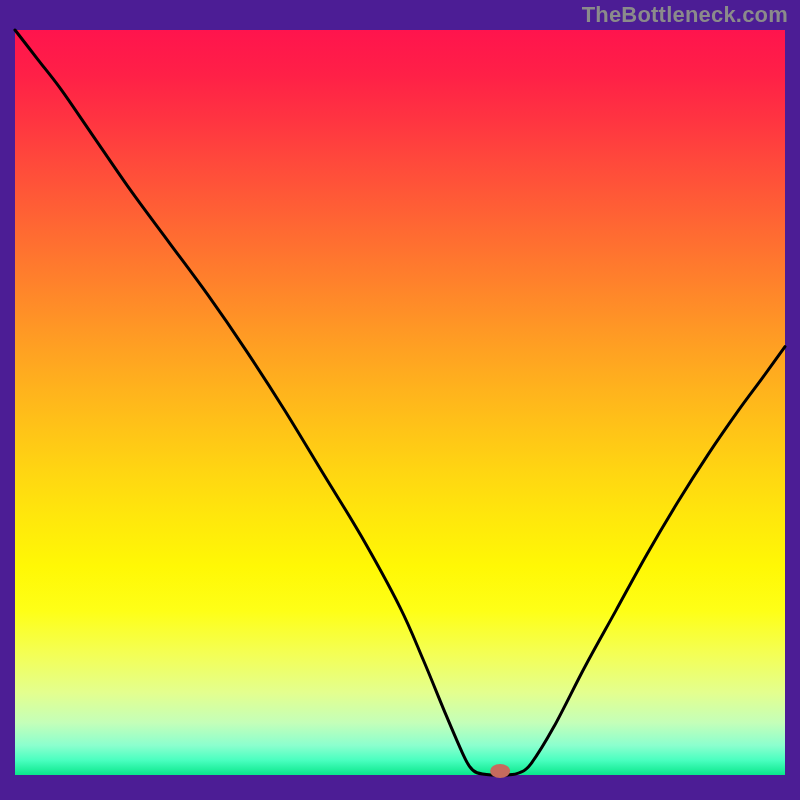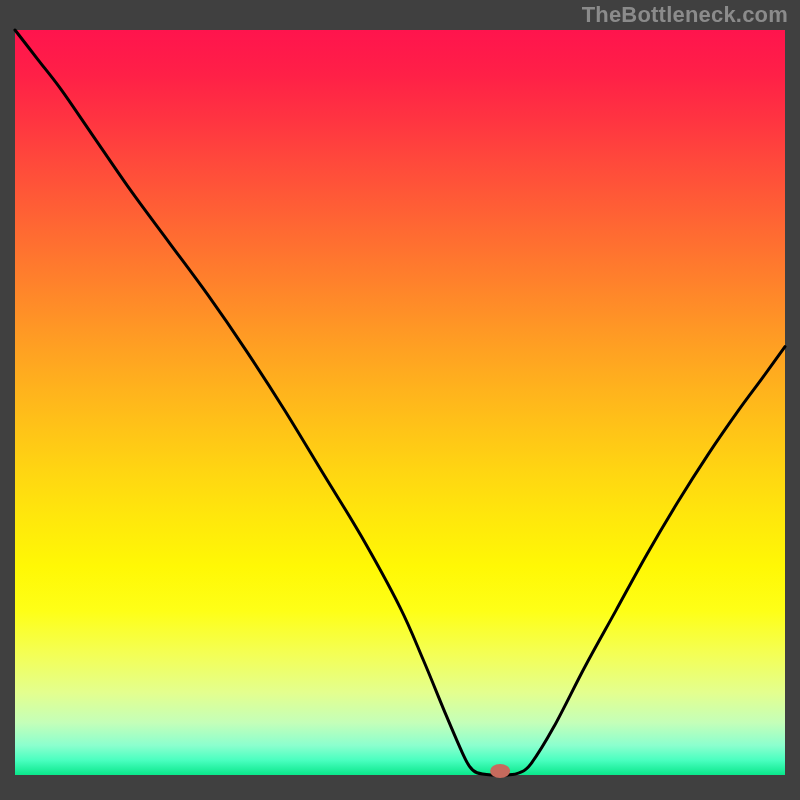--- a/index.html
+++ b/index.html
@@ -7,21 +7,21 @@
     padding: 0;
     width: 800px;
     height: 800px;
     background: #000000;
     overflow: hidden;
   }
   .container {
     width: 800px;
     height: 800px;
     position: relative;
-    background: #404040;
+    background: #4c1d95;
   }
   .watermark {
     position: absolute;
     top: 2px;
     right: 12px;
     font-family: Arial, Helvetica, sans-serif;
     font-size: 22px;
     font-weight: 600;
     color: #8b8b8b;
     letter-spacing: 0.2px;

